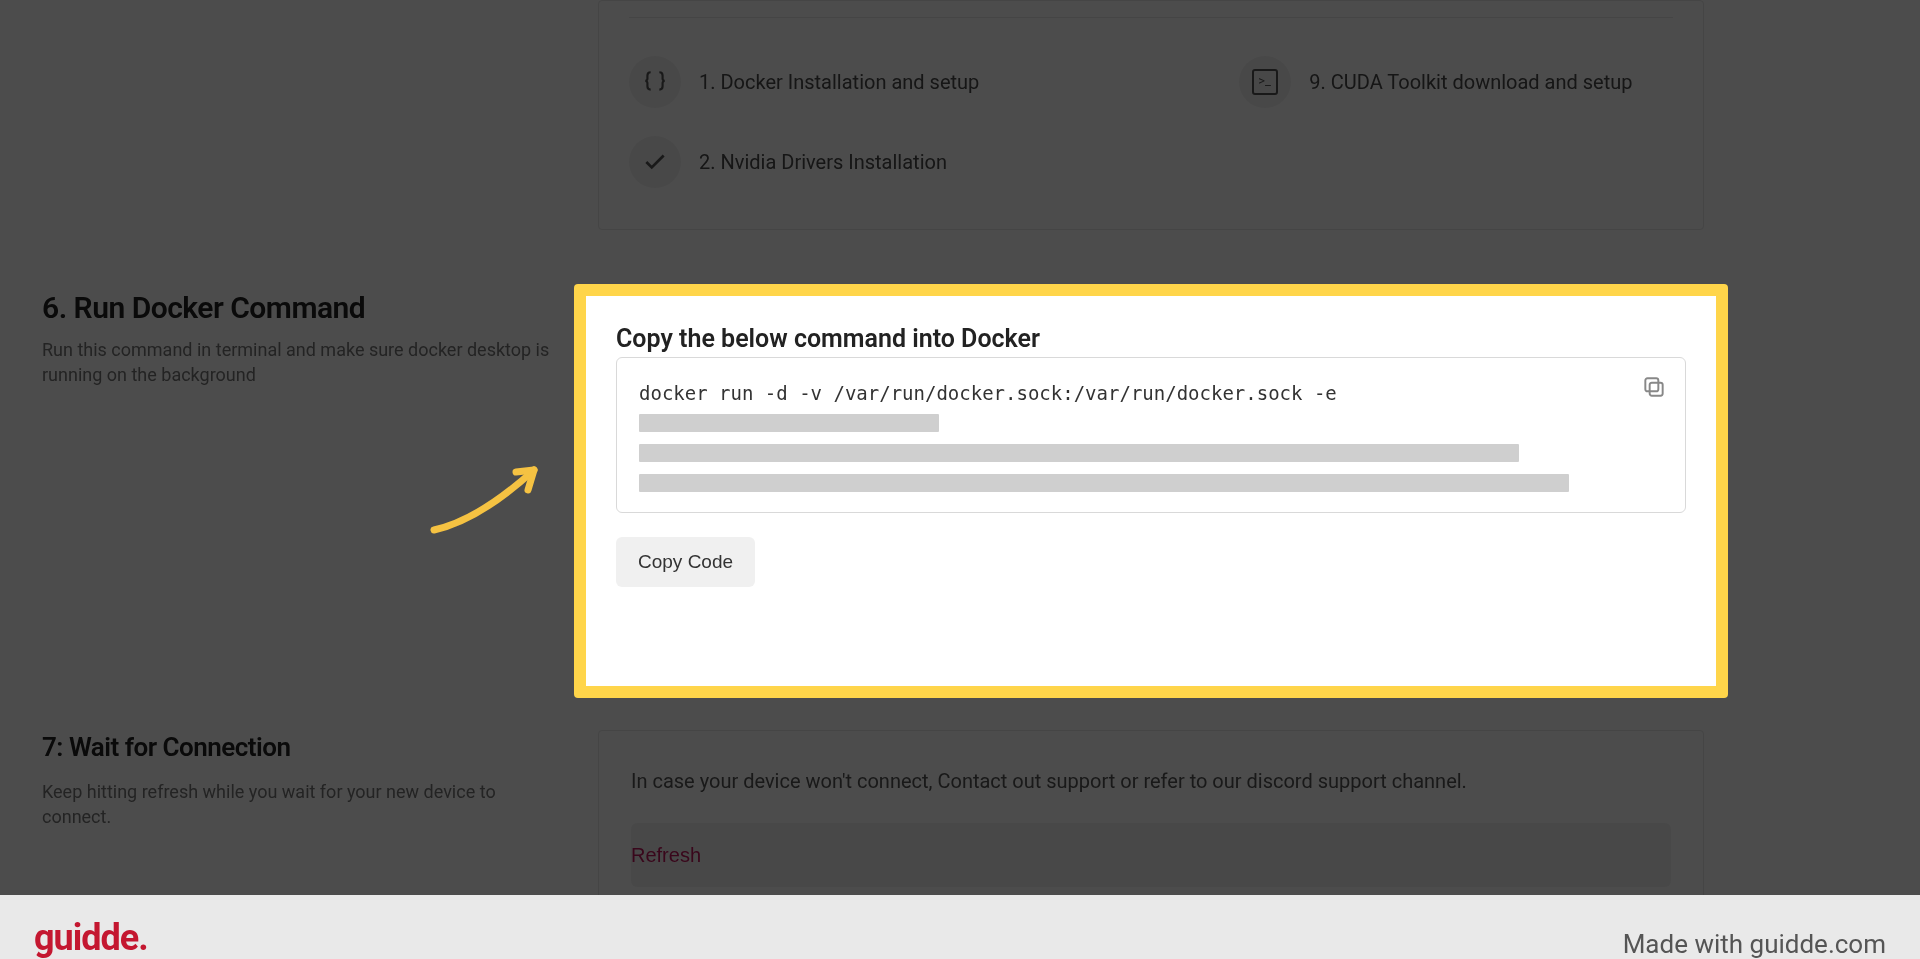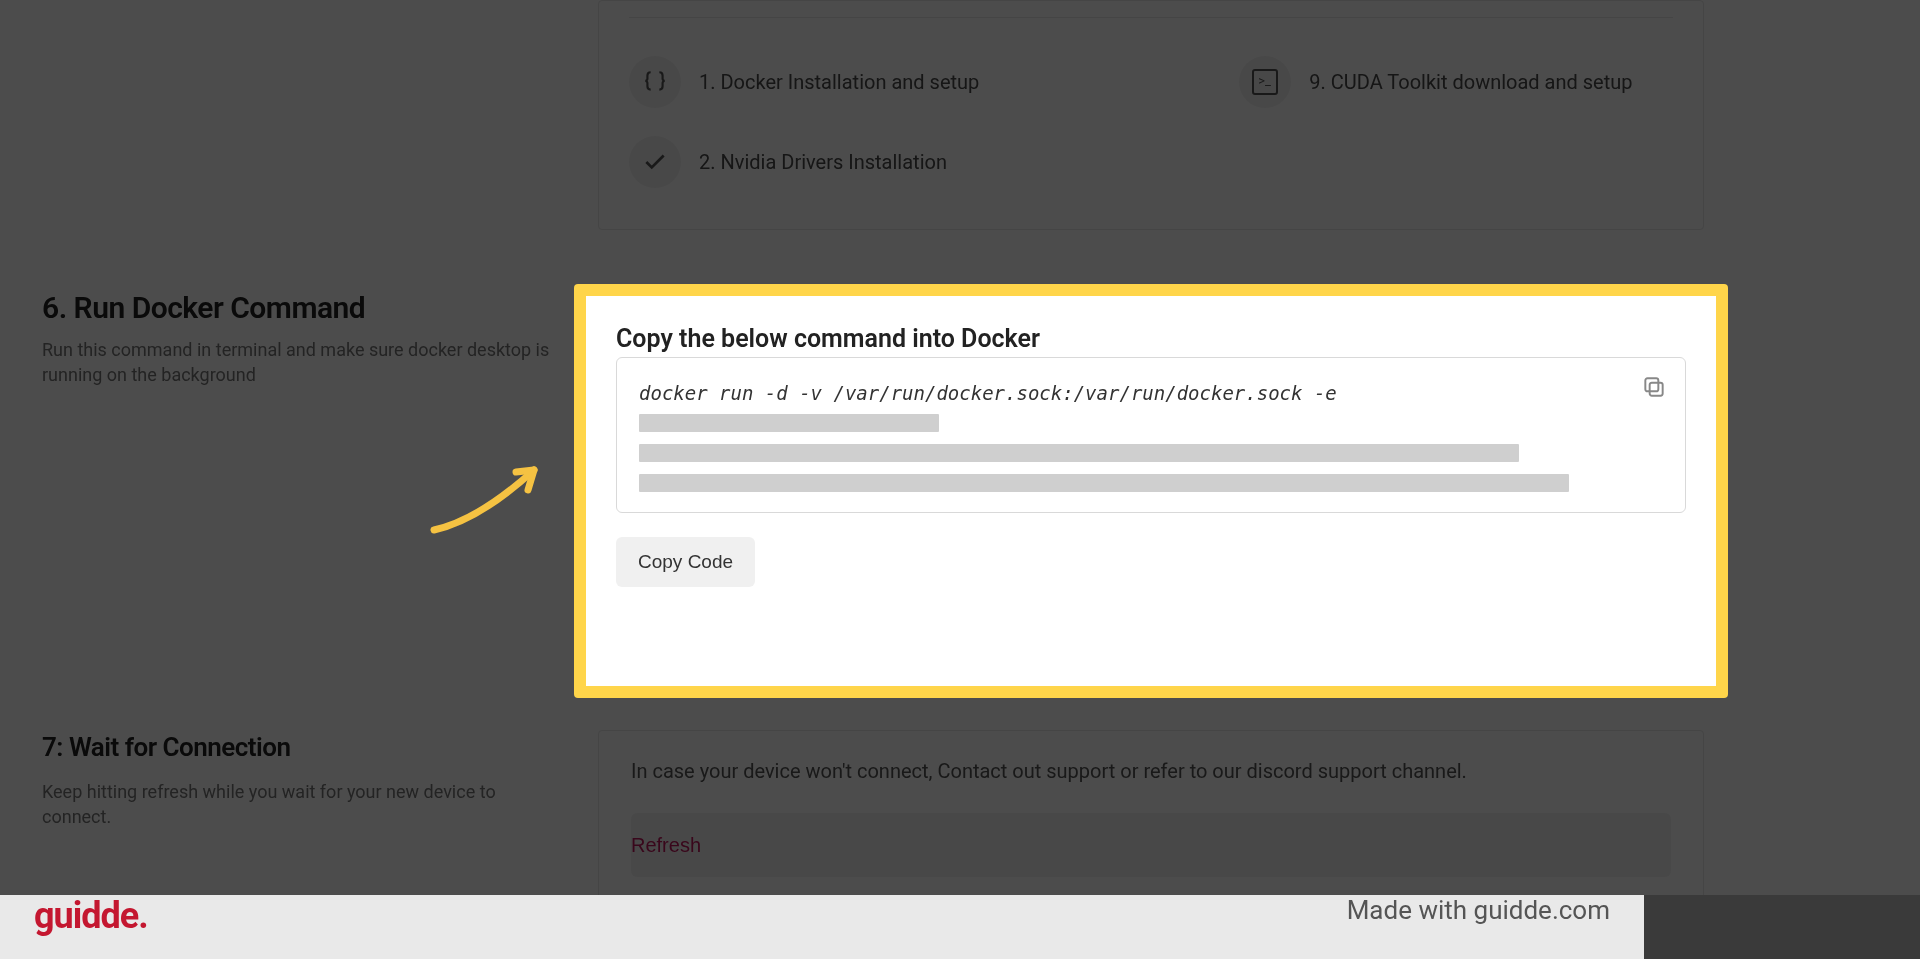--- a/index.html
+++ b/index.html
@@ -129,21 +129,21 @@
   .conn-card {
     position: absolute;
     left: 598px; top: 730px;
     width: 1106px;
     height: 210px;
     background: #fff;
     border: 1px solid #e6e6e6;
     border-radius: 4px;
     padding: 28px 32px;
   }
-  .conn-text { font-size: 20px; color: #555; }
+  .conn-text { font-size: 20px; color: #555; margin-top: 10px; }
   .refresh-btn {
     margin-top: 30px;
     width: 100%;
     height: 64px;
     background: #f2f2f2;
     border: none;
     border-radius: 6px;
     font-size: 20px;
     color: #be185d;
     display: flex;
@@ -178,21 +178,21 @@
     border: 1px solid #d9d9d9;
     border-radius: 6px;
     padding: 20px 70px 20px 22px;
     font-family: ui-monospace, SFMono-Regular, Menlo, Consolas, monospace;
     font-size: 19px;
     color: #333;
     line-height: 1.6;
     position: relative;
     min-height: 154px;
   }
-  .code-line1 { display: flex; align-items: center; flex-wrap: wrap; gap: 6px; font-style: italic; }
+  .code-line1 { display: flex; align-items: center; flex-wrap: wrap; gap: 6px; }
   .code-text { white-space: nowrap; }
   .redact {
     display: inline-block;
     height: 18px;
     background: #cfcfcf;
     border-radius: 1px;
   }
   .redact.w1 { width: 300px; }
   .redact.row { display:block; width: 880px; margin-top: 12px; }
   .redact.row2 { display:block; width: 930px; margin-top: 12px; }
@@ -220,25 +220,25 @@
     left: 424px; top: 450px;
     width: 140px; height: 90px;
     z-index: 12;
     pointer-events: none;
   }
 
   
   .footer {
     position: absolute;
     left: 0; bottom: 0;
-    width: 1644px;
+    width: 1920px;
     height: 64px;
     background: #e9e9e9;
     display: flex;
-    align-items: flex-start;
+    align-items: flex-end;
     justify-content: space-between;
     padding: 0 34px;
     z-index: 20;
   }
   .logo {
     font-size: 36px;
     font-weight: 700;
     color: #c41730;
     letter-spacing: -1px;
   }

